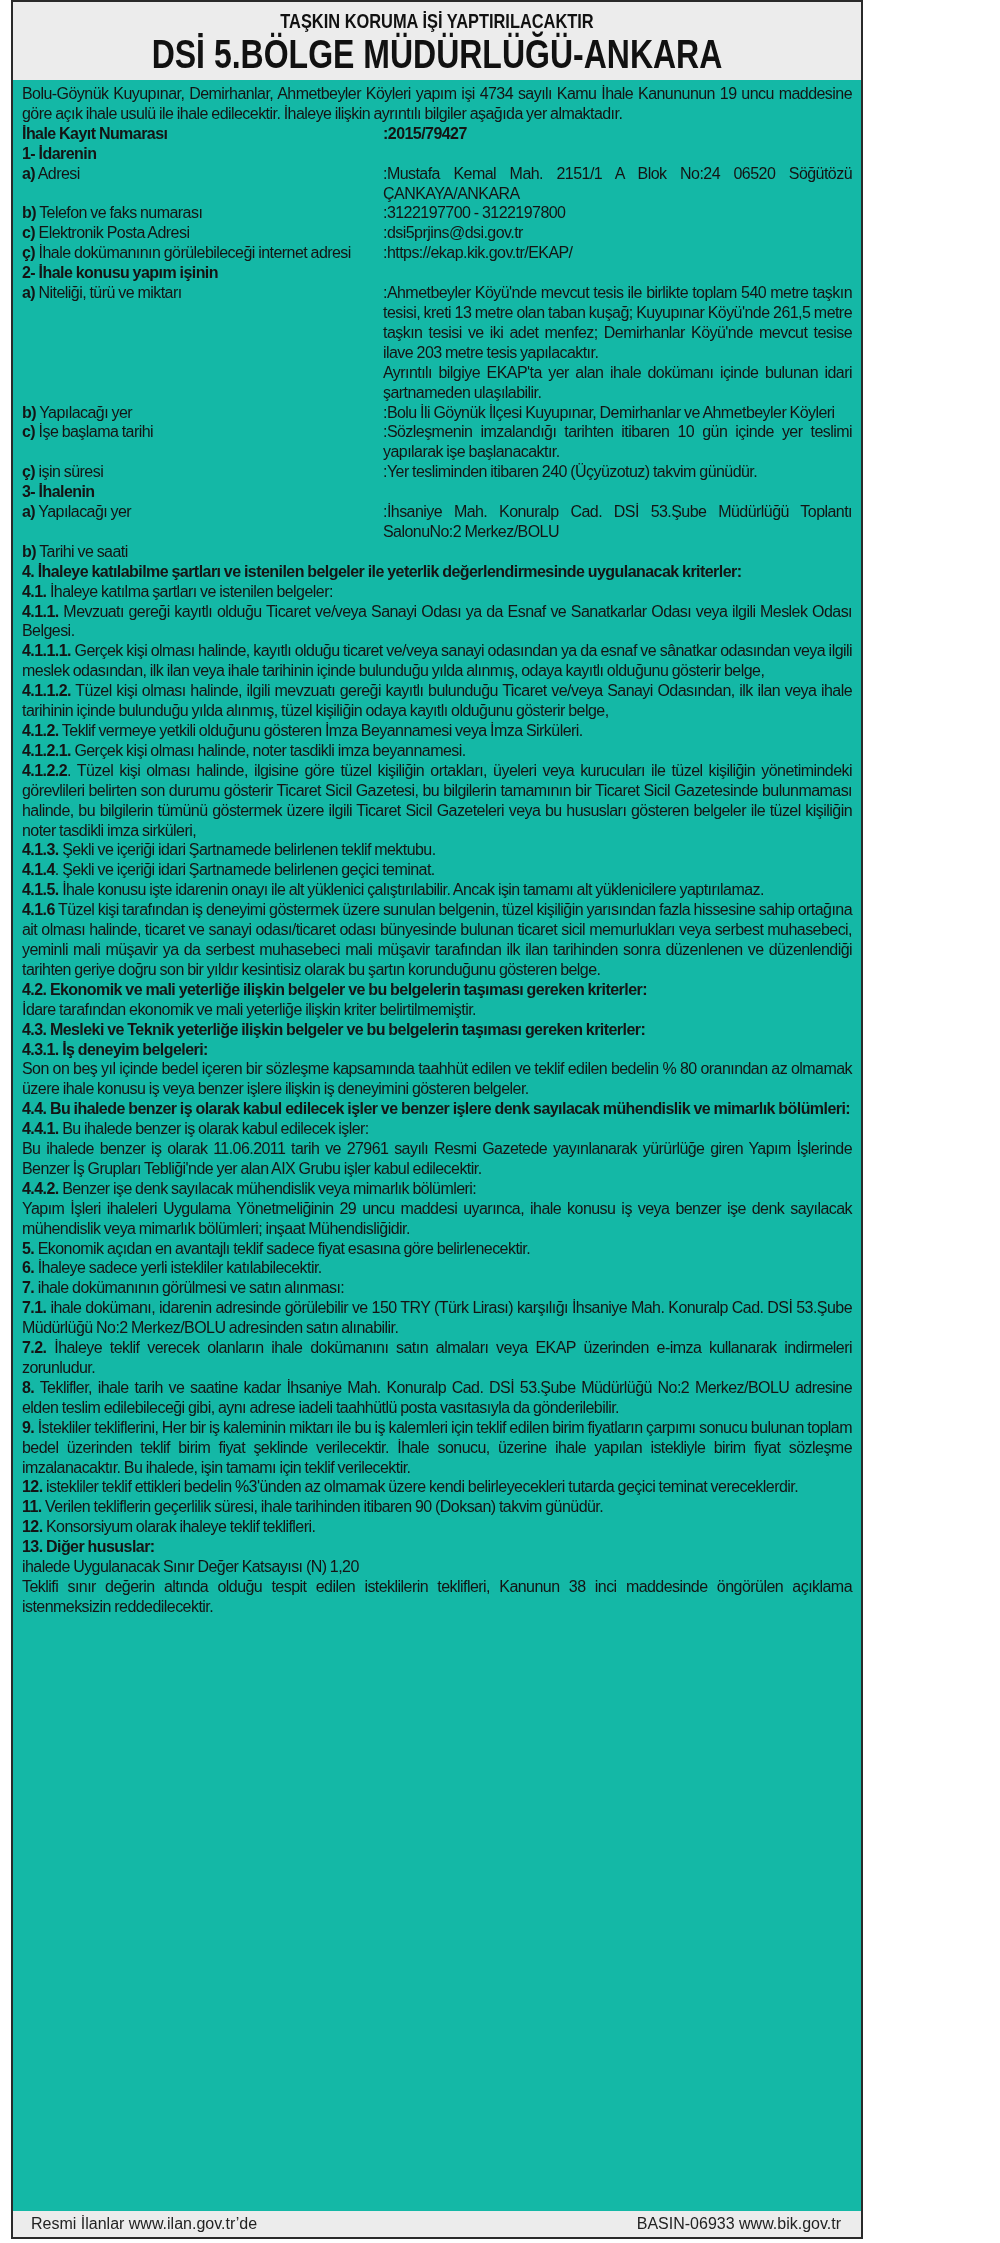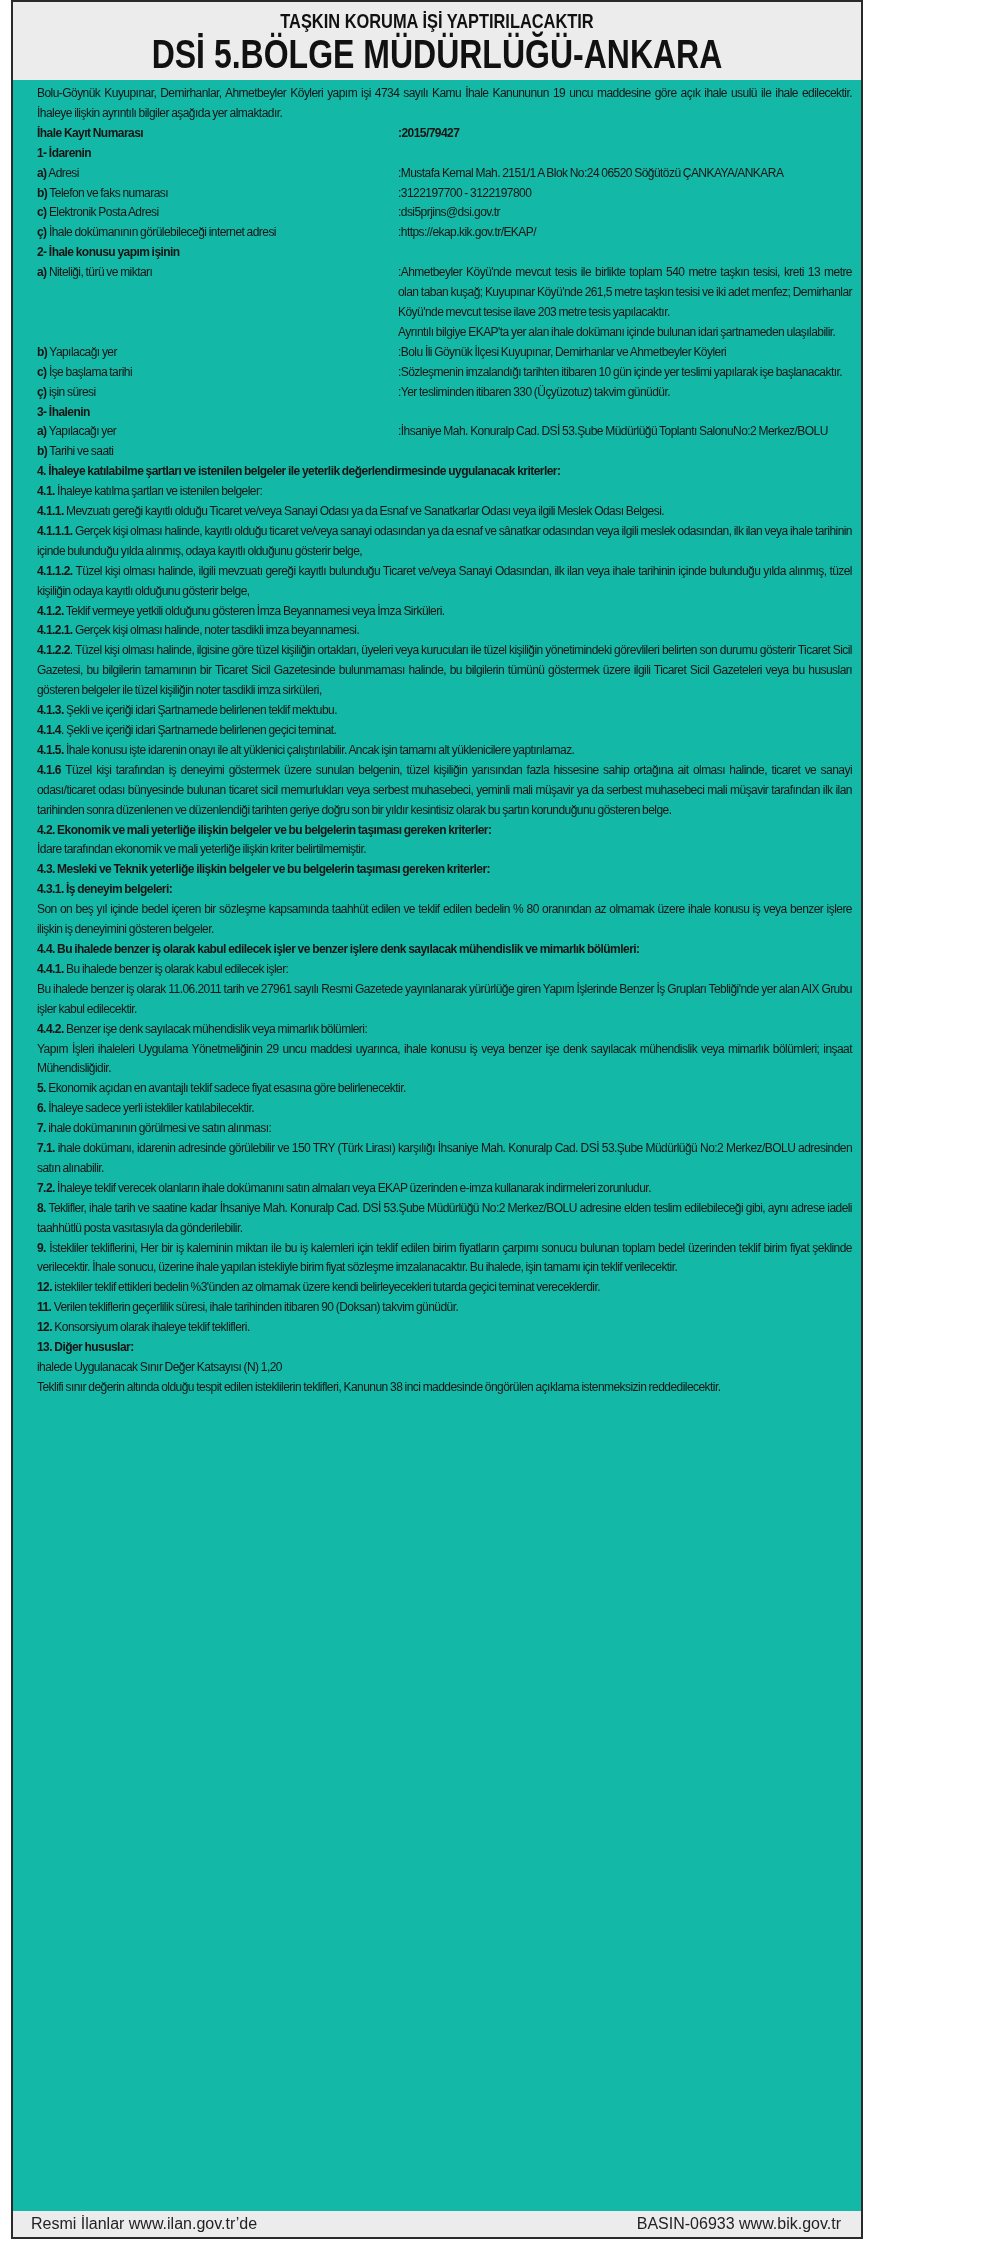--- a/index.html
+++ b/index.html
@@ -8,22 +8,22 @@
     position: absolute; left: 0; top: 0; width: 852px; height: 2239px;
     border: 2px solid #2a2a2a; box-sizing: border-box; background: #14b8a6; margin-left: 11px;
   }
   .header {
     background: #ececec; height: 78px; text-align: center;
     font-family: "Liberation Sans", sans-serif; font-weight: bold; color: #111;
   }
   .header .sub { padding-top: 8px; font-size: 20px; line-height: 22px; transform: scaleX(0.82); display: block; }
   .header .title { font-size: 40px; line-height: 44px; transform: scaleX(0.80); display: block; letter-spacing: 0px; }
   .body {
-    padding: 4px 9px 0 24px;
-    font-family: "Liberation Sans", sans-serif; font-size: 12px; line-height: 19.9px; color: #141414;
+    padding: 4px 9px 0 9px;
+    font-family: "Liberation Sans", sans-serif; font-size: 16px; line-height: 19.9px; color: #141414;
   }
   p { margin: 0; text-align: justify; text-align-last: left; }
   .b { font-weight: bold; }
   .row { display: flex; }
   .row .lbl { width: 361px; flex: 0 0 361px; }
   .row .val { flex: 1 1 auto; text-align: justify; text-align-last: left; }
   .narrow { letter-spacing: -0.55px; word-spacing: -0.5px; }
   .footer {
     position: absolute; left: 0; right: 0; bottom: 0; height: 26px;
     background: #ececec; font-family: "Liberation Sans", sans-serif; font-size: 16px; line-height: 26px; color: #222;
@@ -93,21 +93,21 @@
         </div>
         <div class="row narrow">
           <span class="lbl"><span class="b">c)</span> <span>İşe başlama tarihi</span></span>
           <span class="val">
             <div>:Sözleşmenin imzalandığı tarihten itibaren 10 gün içinde yer teslimi yapılarak işe başlanacaktır.</div>
           </span>
         </div>
         <div class="row narrow">
           <span class="lbl"><span class="b">ç)</span> <span>işin süresi</span></span>
           <span class="val">
-            <div>:Yer tesliminden itibaren 330 (Üçyüzotuz) takvim günüdür.</div>
+            <div>:Yer tesliminden itibaren 240 (Üçyüzotuz) takvim günüdür.</div>
           </span>
         </div>
       </div>
 
     <div class="b narrow">3- İhalenin</div>
     <div id="s3">
         <div class="row narrow">
           <span class="lbl"><span class="b">a)</span> <span>Yapılacağı yer</span></span>
           <span class="val">
             <div>:İhsaniye Mah. Konuralp Cad. DSİ 53.Şube Müdürlüğü Toplantı SalonuNo:2 Merkez/BOLU</div>

